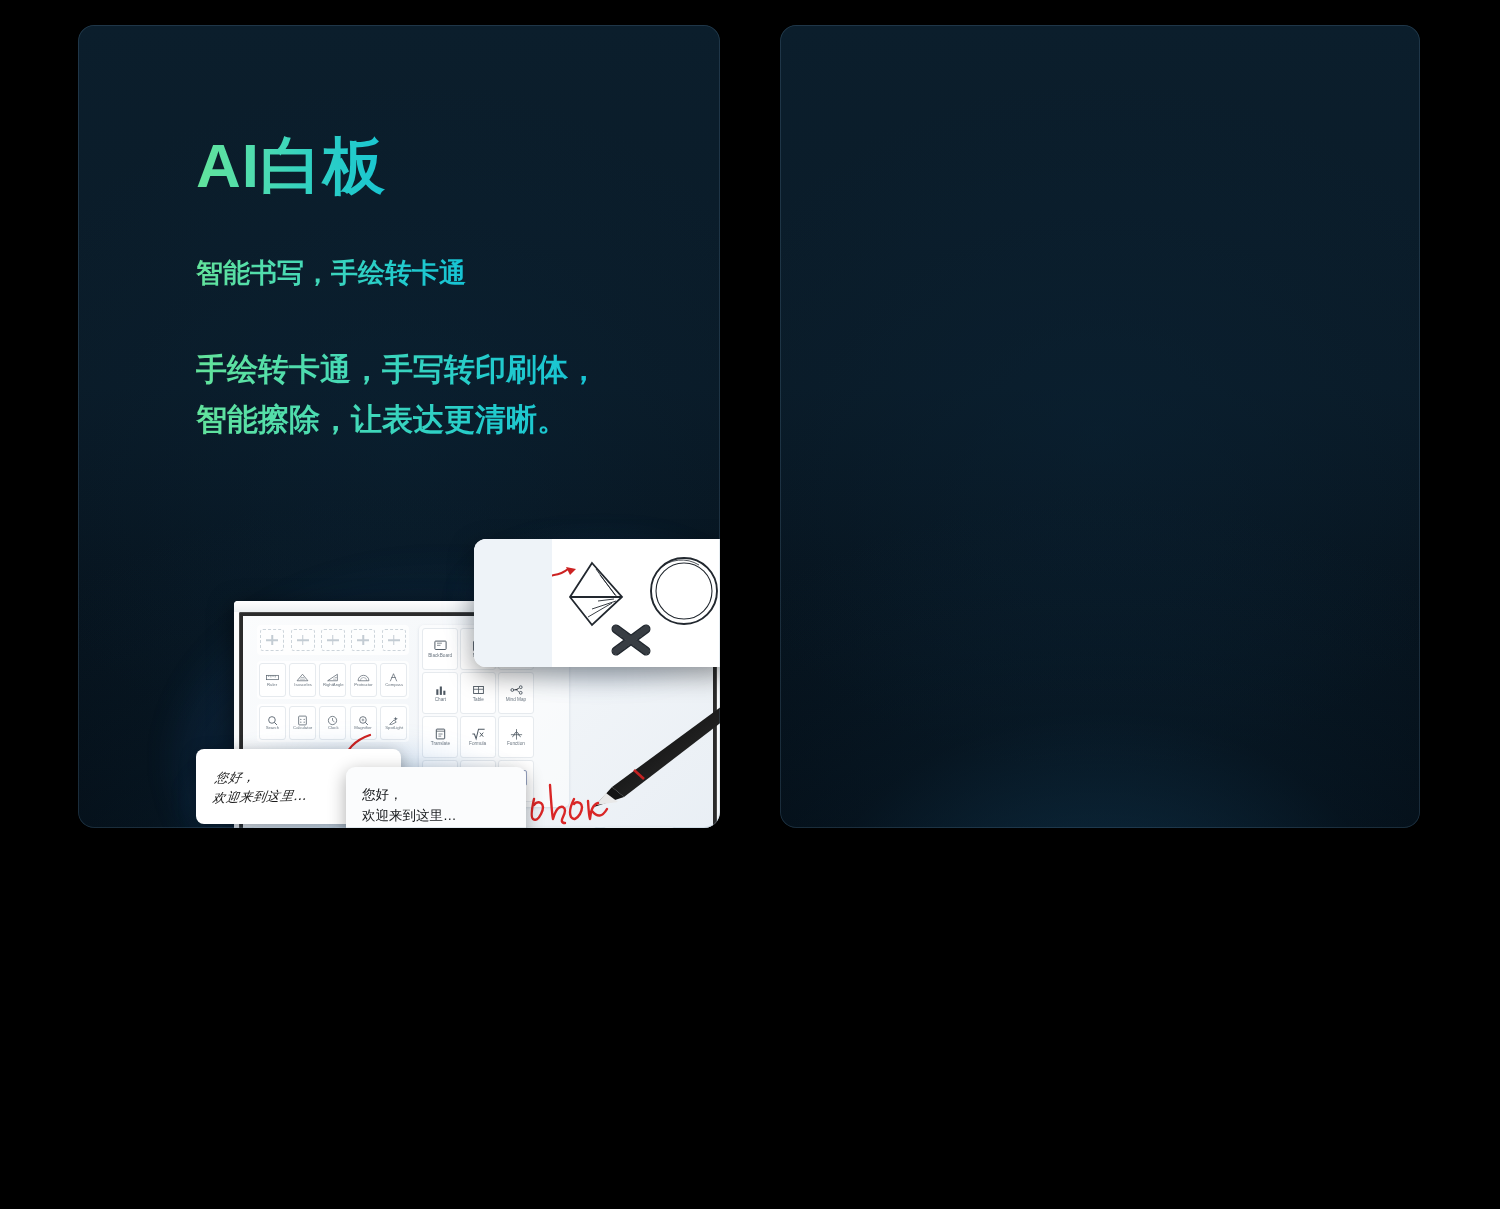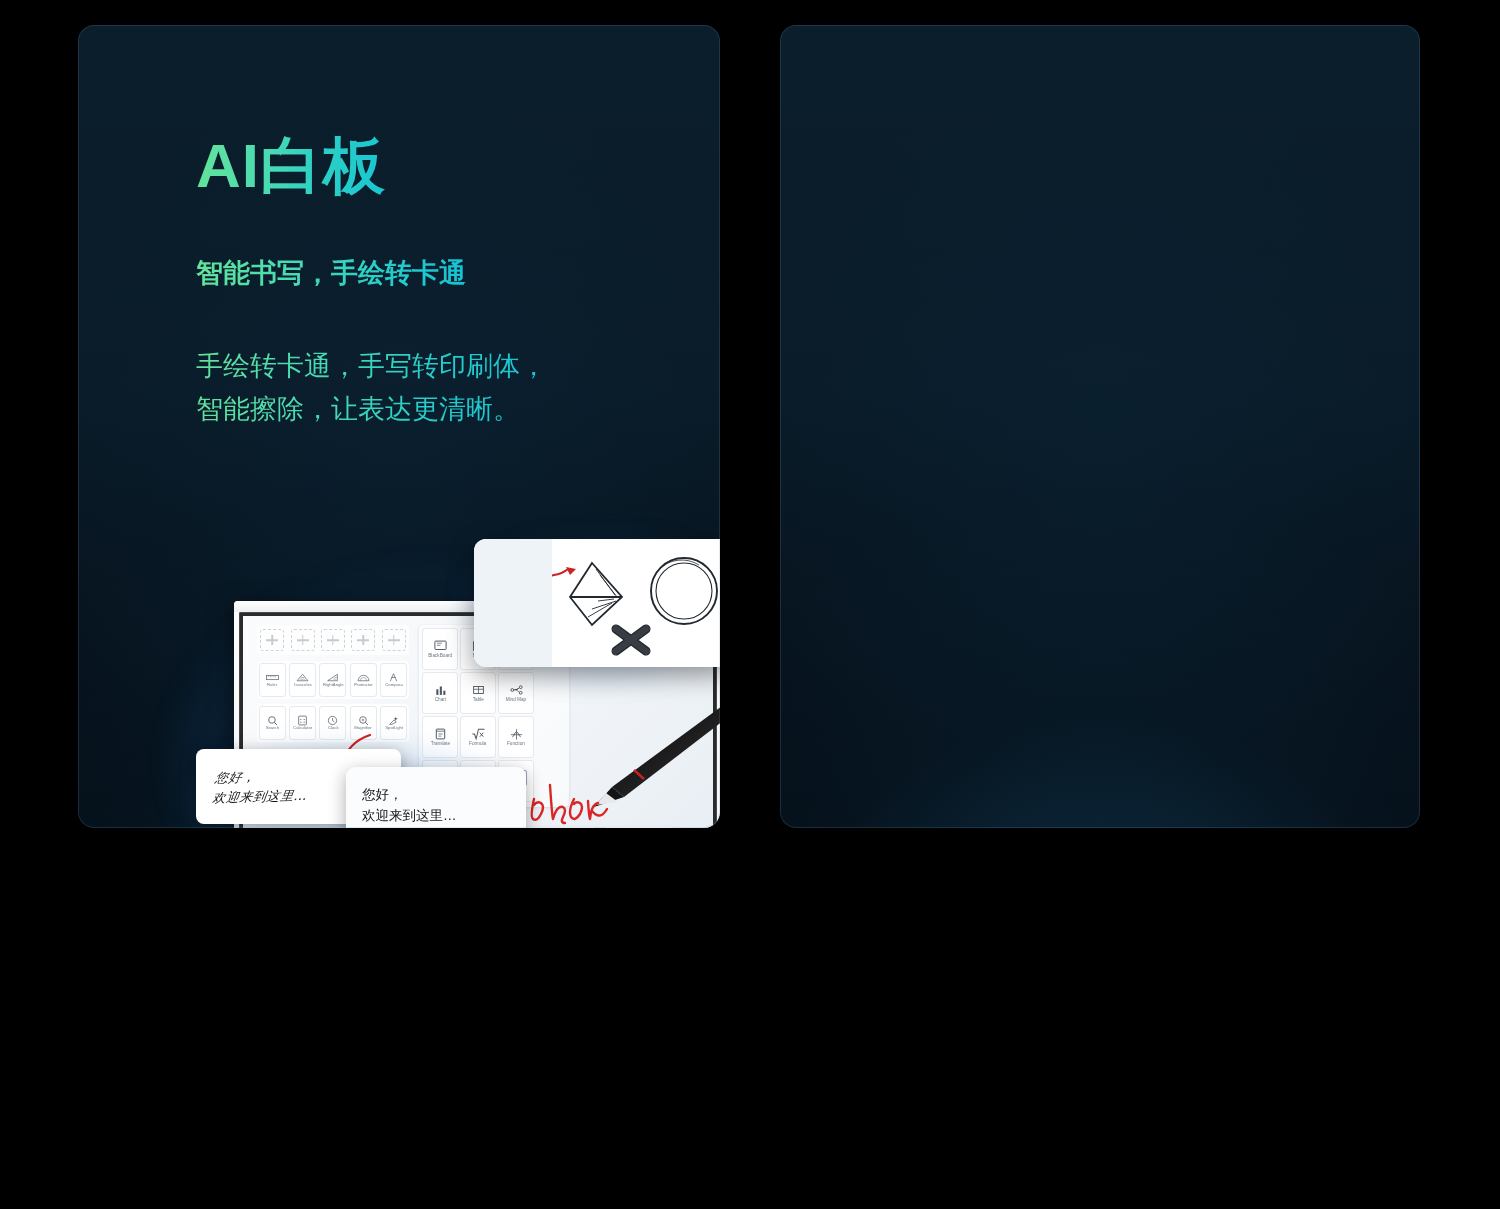--- a/index.html
+++ b/index.html
@@ -26,21 +26,21 @@
     background:linear-gradient(92deg,#63e39b 0%,#4ddcb0 34%,#2ed0c4 62%,#18c5d2 100%);
     -webkit-background-clip:text;background-clip:text;color:transparent;
     white-space:nowrap;
   }
   .sub{
     position:absolute;font-size:27px;font-weight:700;line-height:1.25;white-space:nowrap;
     background:linear-gradient(92deg,#63e39b 0%,#45d9b6 40%,#22cbcc 75%,#16c3d4 100%);
     -webkit-background-clip:text;background-clip:text;color:transparent;
   }
   .body-txt{
-    position:absolute;font-size:27px;font-weight:400;line-height:1.60;
+    position:absolute;font-size:31px;font-weight:700;line-height:1.60;
     background:linear-gradient(92deg,#63e39b 0%,#45d9b6 38%,#22cbcc 72%,#16c3d4 100%);
     -webkit-background-clip:text;background-clip:text;color:transparent;white-space:pre;
   }
   #t-left{left:118px;top:110px;}
   #s-left{left:118px;top:232px;}
   #b-left{left:118px;top:320px;}
 
   
   #device-wrap{position:absolute;left:150px;top:572px;width:500px;height:320px;}
   #glow-l{position:absolute;left:-55px;top:-40px;width:610px;height:400px;border-radius:50%;

